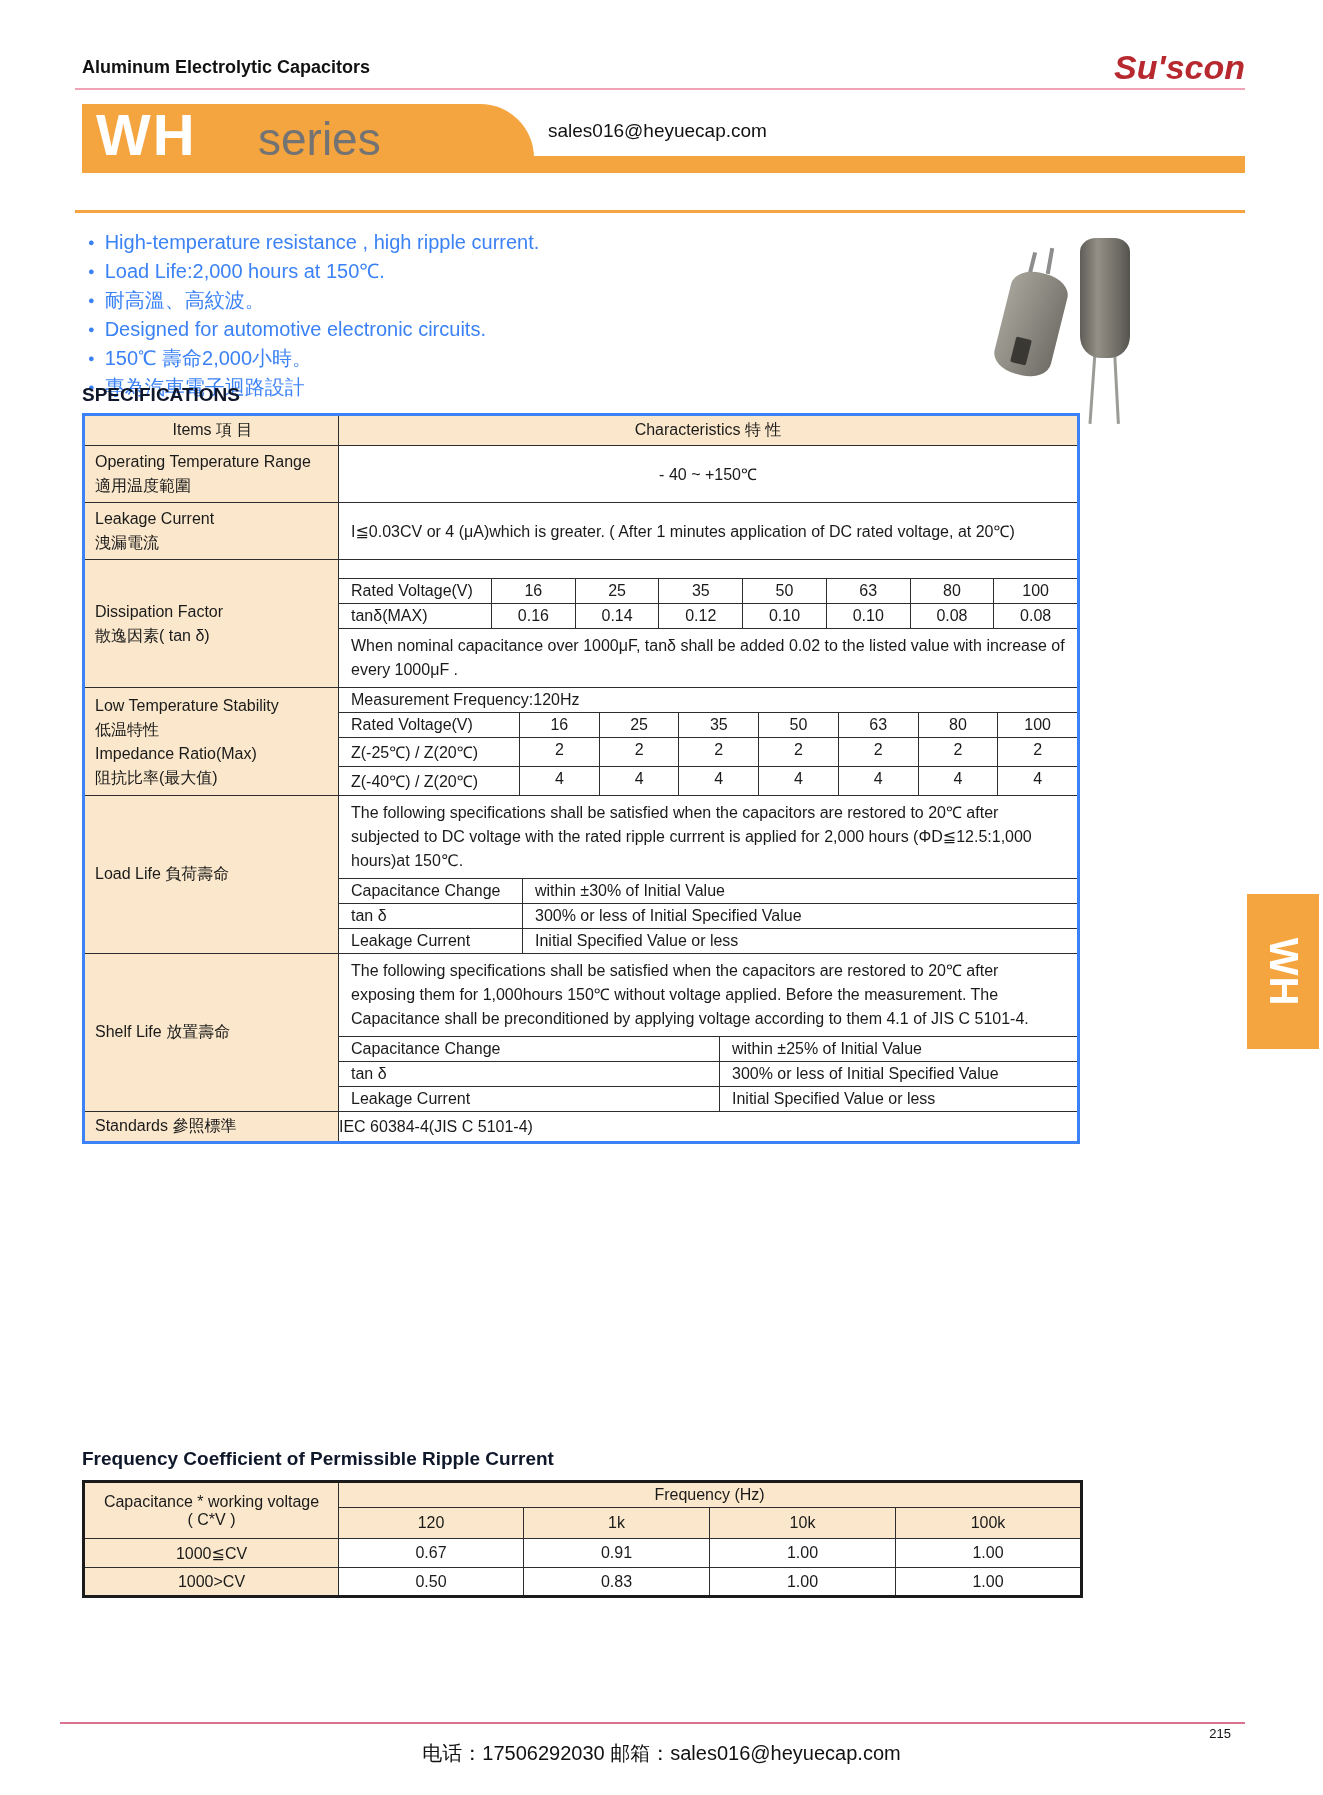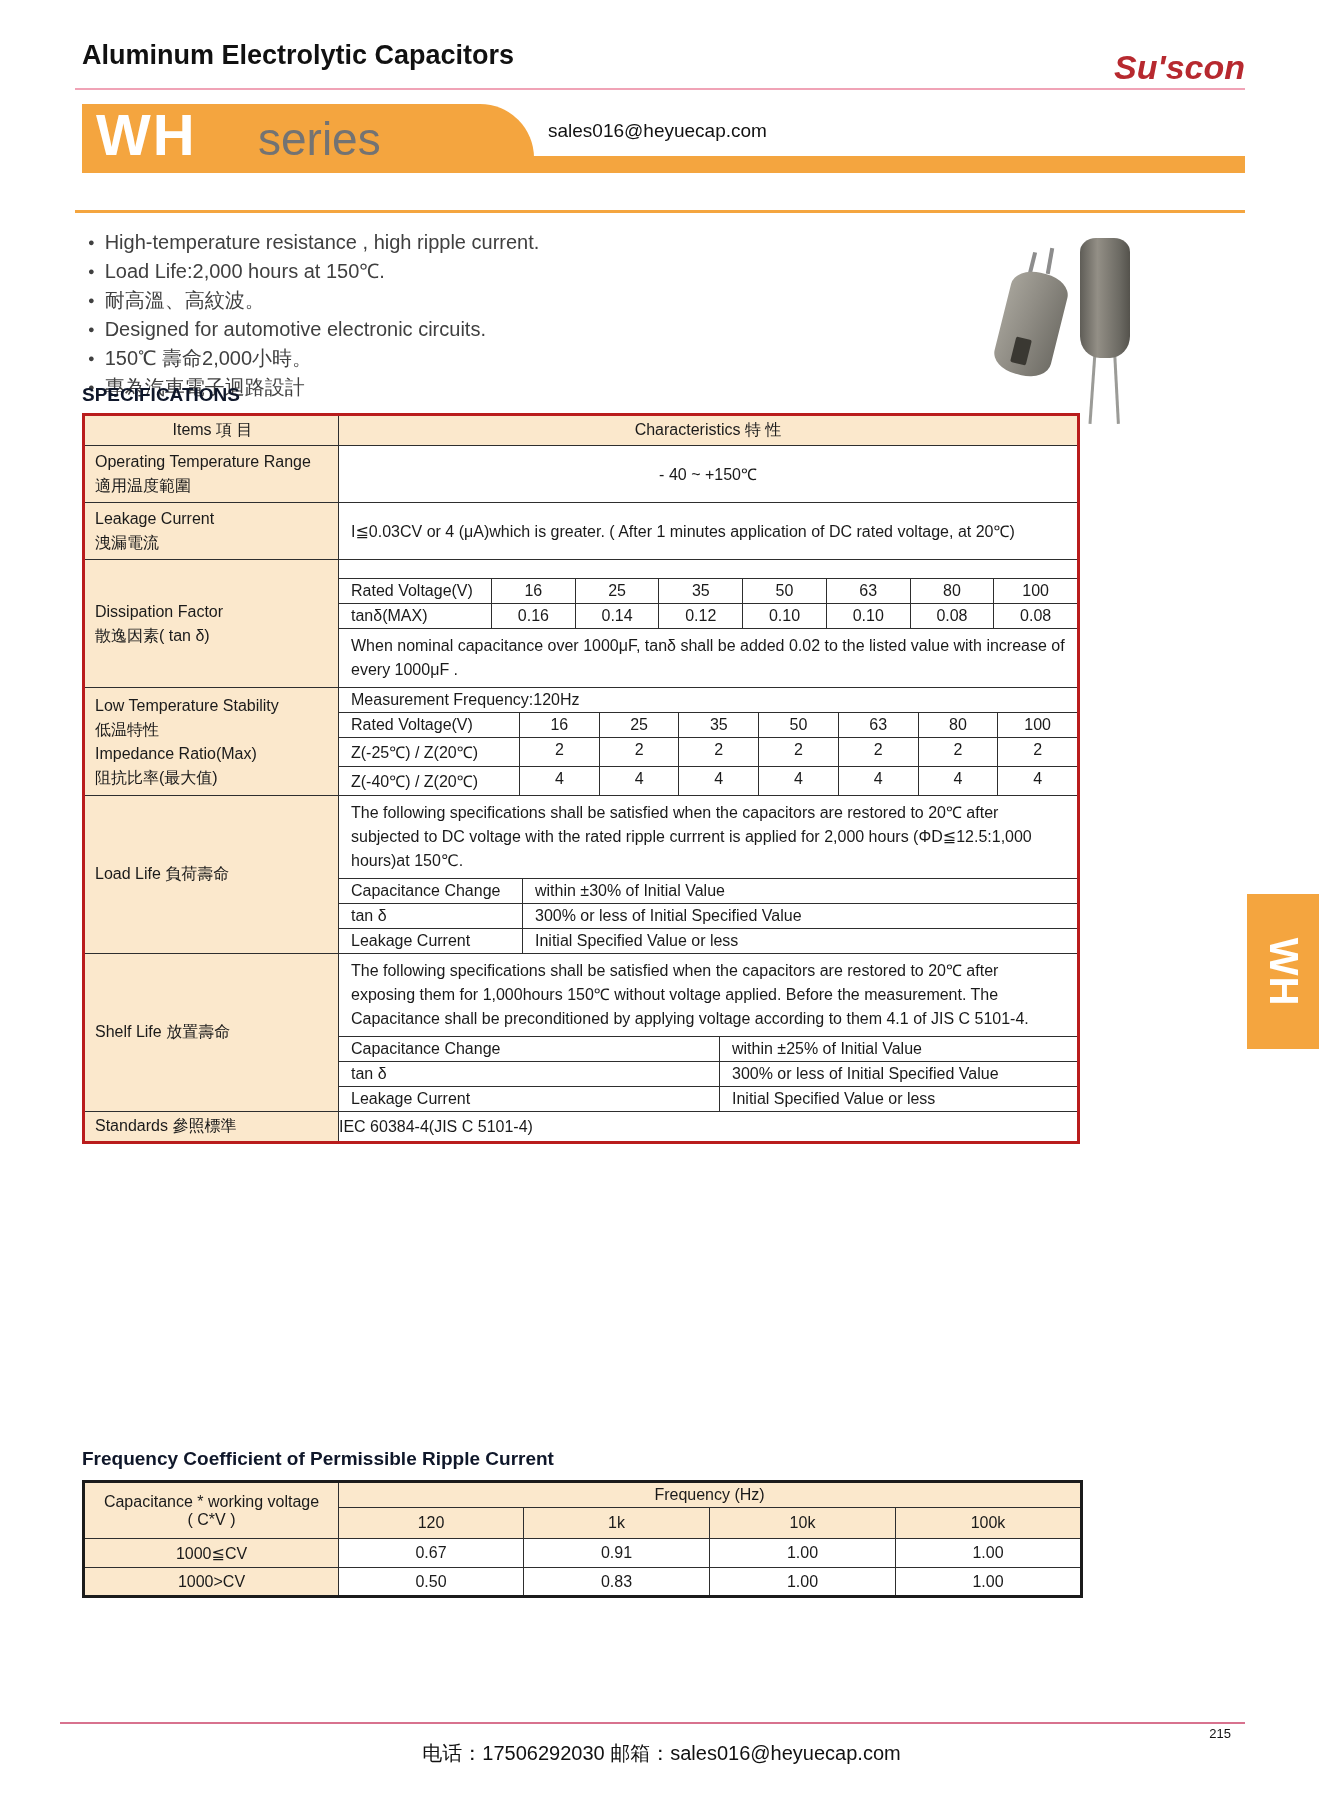--- a/index.html
+++ b/index.html
@@ -1,35 +1,35 @@
 <!DOCTYPE html>
 <html><head>
 <meta charset="utf-8">
 <style>
   * { margin:0; padding:0; box-sizing:border-box; }
   html,body { width:1323px; height:1795px; background:#ffffff;
     font-family:"Liberation Sans", sans-serif; color:#1a1a1a; }
   .page { position:relative; width:1323px; height:1795px; overflow:hidden; background:#fff; }
 
   
-  .doc-title { position:absolute; left:82px; top:40px; font-size:27px; font-weight:bold; color:#111; }
+  .doc-title { position:absolute; left:82px; top:57px; font-size:18px; font-weight:bold; color:#111; }
   .brand { position:absolute; right:78px; top:48px; font-size:34px; font-weight:bold; font-style:italic; color:#b7292f; }
   .pink-rule { position:absolute; left:75px; top:88px; width:1170px; height:2px; background:#f0a3b6; }
 
   .banner-tall { position:absolute; left:82px; top:104px; width:452px; height:69px;
     background:#f4a53f; border-radius:0 54px 0 0; }
   .banner-strip { position:absolute; left:82px; top:156px; width:1163px; height:17px; background:#f4a53f; }
   .banner-wh { position:absolute; left:96px; top:101px; font-size:58px; font-weight:bold; color:#fff; letter-spacing:2px; }
   .banner-series { position:absolute; left:258px; top:112px; font-size:46px; color:#737373; }
   .banner-email { position:absolute; left:548px; top:120px; font-size:19px; color:#111; }
   .orange-rule { position:absolute; left:75px; top:210px; width:1170px; height:3px; background:#f4a53f; }
 
   
   .features { position:absolute; left:88px; top:228px; list-style:none; }
-  .features li { font-size:20px; line-height:29px; color:#404040; }
+  .features li { font-size:20px; line-height:29px; color:#3b82f6; }
   .features li::before { content:"●"; font-size:11px; vertical-align:3px; margin-right:10px; }
 
   
   .cap-photo { position:absolute; }
   .cap1-body { position:absolute; left:1002px; top:272px; width:58px; height:104px;
     background:linear-gradient(100deg,#a7a49b 0%,#8f8c84 45%,#6f6d66 100%);
     border-radius:26px/18px; transform:rotate(14deg); }
   .cap1-mark { position:absolute; left:1013px; top:338px; width:16px; height:26px; background:#3a3832;
     transform:rotate(14deg); border-radius:2px; }
   .cap1-lead1 { position:absolute; left:1030px; top:252px; width:4px; height:26px; background:#8d8d8d; transform:rotate(14deg); }
@@ -38,21 +38,21 @@
     background:linear-gradient(90deg,#5f5d57 0%,#938f86 35%,#6b6962 80%,#54524c 100%);
     border-radius:16px 16px 20px 20px/14px 14px 22px 22px; }
   .cap2-lead1 { position:absolute; left:1091px; top:352px; width:3px; height:72px; background:#9b9b97; transform:rotate(4deg); }
   .cap2-lead2 { position:absolute; left:1115px; top:352px; width:3px; height:72px; background:#9b9b97; transform:rotate(-3deg); }
 
   
   .sec-heading { position:absolute; font-size:19px; font-weight:bold; color:#0f172a; }
 
   
   .spec-table { position:absolute; left:82px; top:413px; width:998px; border-collapse:collapse;
-    border:3px solid #b91c1c; table-layout:fixed; }
+    border:3px solid #3b82f6; table-layout:fixed; }
   .spec-table td, .spec-table th { border:1px solid #2e2e2e; font-size:16px; font-weight:normal;
     vertical-align:middle; }
   .spec-table th.items-cell { width:255px; background:#fbe8cc; text-align:left; padding:4px 8px 4px 10px; }
   .spec-table .hdr th { background:#fbe8cc; text-align:center; height:27px; }
   .val-center { text-align:center; }
   .lbl-line { line-height:24px; }
   td.content-cell { padding:0; background:#fff; }
   .pad-cell { padding:6px 12px; }
 
   

